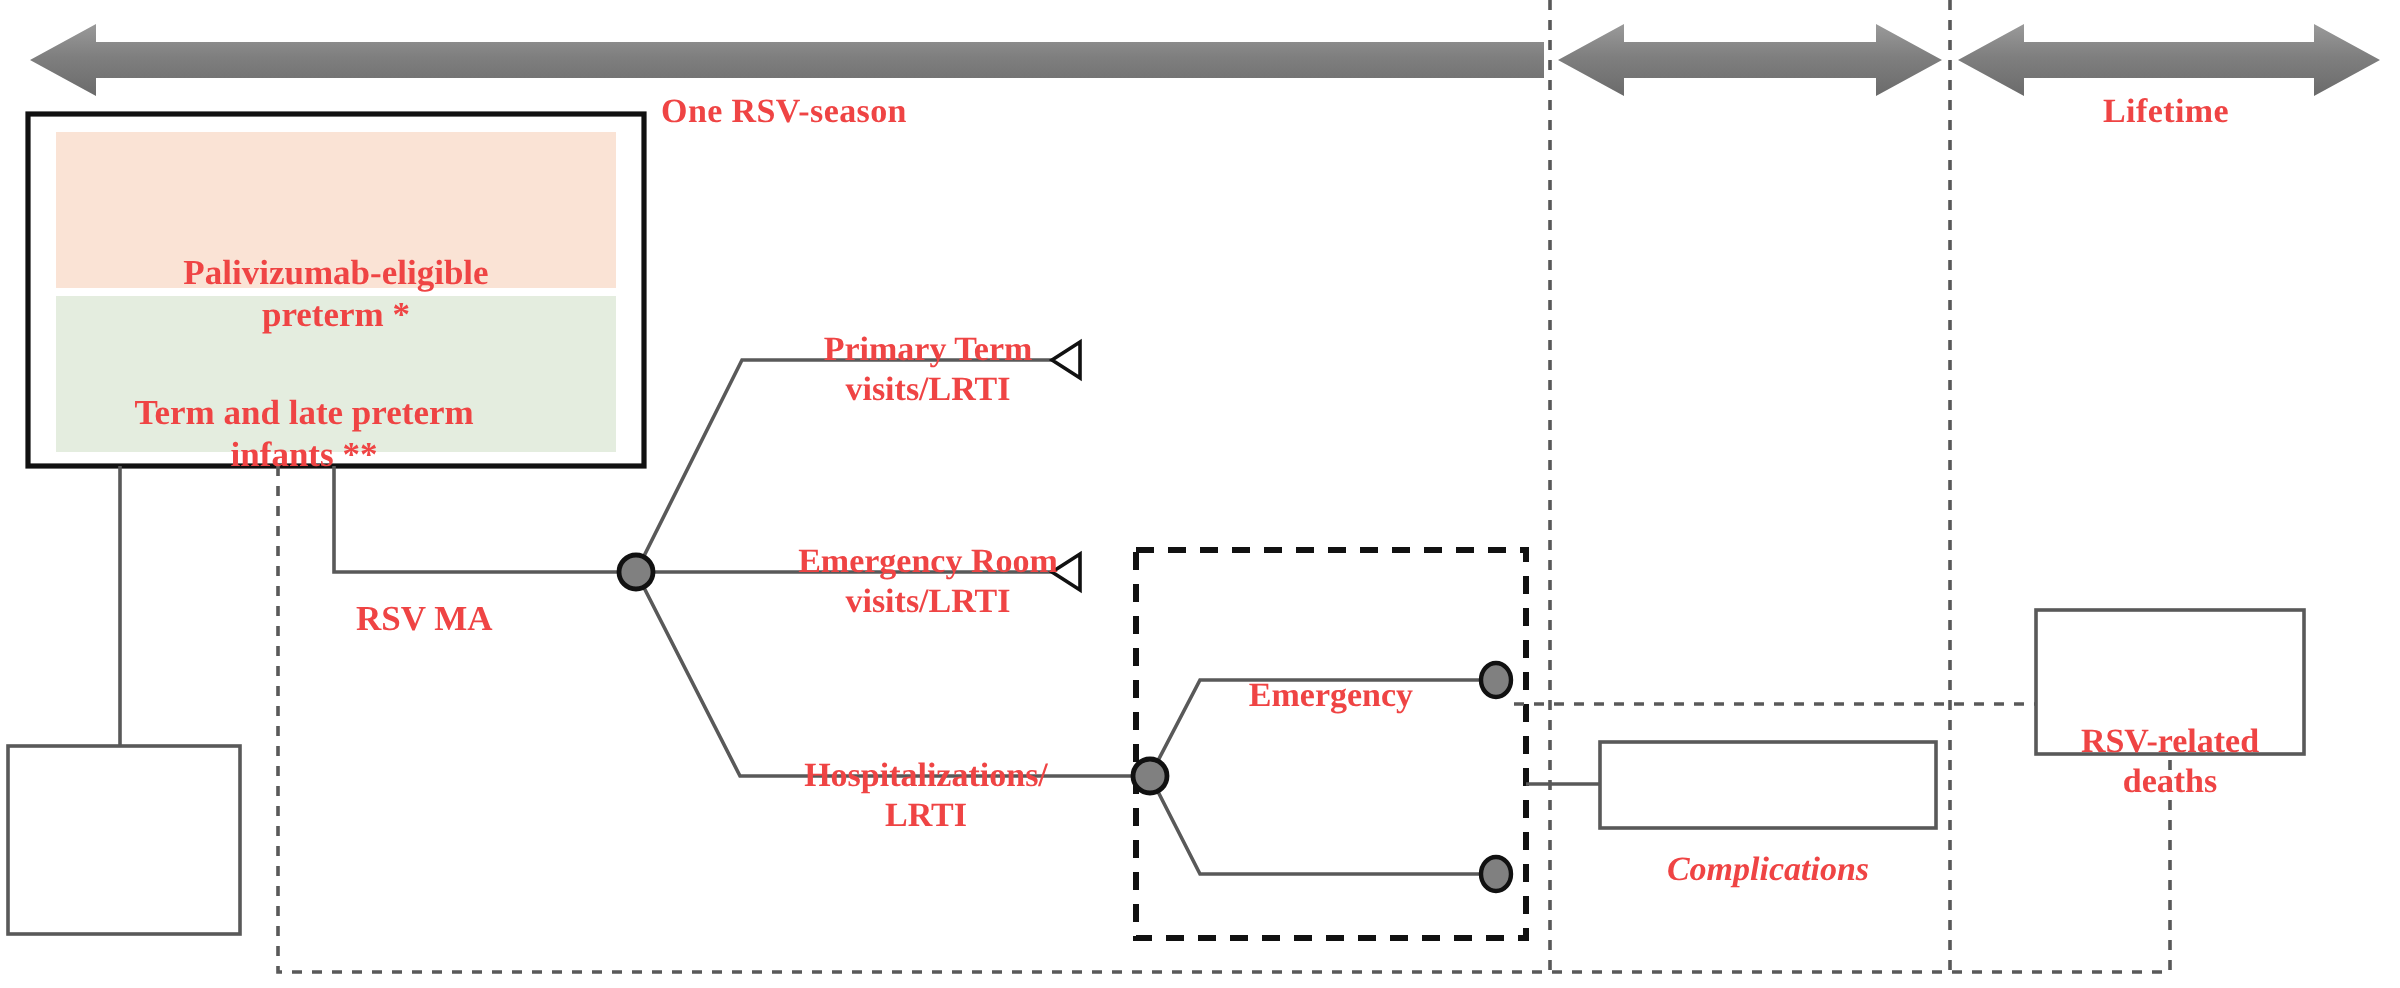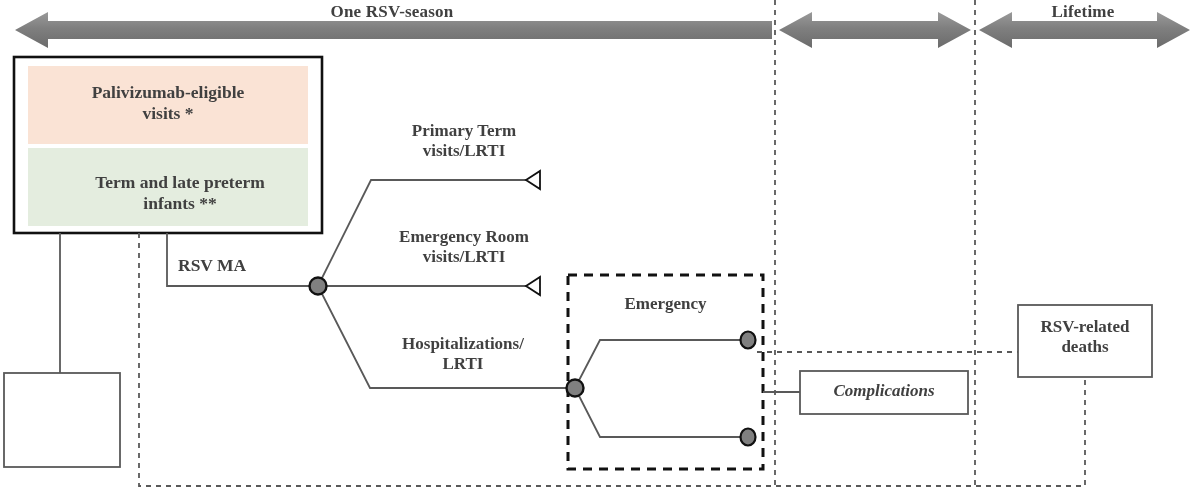--- a/index.html
+++ b/index.html
@@ -1,21 +1,21 @@
 <!DOCTYPE html>
 <html><head>
 <meta charset="utf-8">
 <style>
   html,body{margin:0;padding:0;background:#ffffff;}
   body{width:1200px;height:494px;overflow:hidden;
        font-family:"Liberation Serif","DejaVu Serif",serif;}
   #stage{position:relative;width:1200px;height:494px;background:#fff;}
   svg{position:absolute;left:0;top:0;}
-  .lbl{position:absolute;text-align:center;font-weight:bold;color:#404040;
-       font-family:"Liberation Serif","DejaVu Serif",serif;line-height:1.18;}
+  .lbl{position:absolute;text-align:center;font-weight:bold;color:#ef4444;
+       font-family:"Liberation Serif","DejaVu Serif",serif;line-height:1.18;margin-top:44px;}
   .timeline-title{font-size:17px;letter-spacing:.2px;}
   .node-text{font-size:17px;}
   .branch-text{font-size:17.5px;}
   .box-text{font-size:17px;}
   .cohort-text{font-size:17.5px;}
 </style>
 </head>
 <body>
 
 <div id="stage">
@@ -74,22 +74,22 @@
 
     <polyline points="757,352 1018,352" fill="none" stroke="#595959" stroke-width="1.8" stroke-dasharray="5,5"></polyline>
 
     <polyline points="139,233 139,486 1085,486 1085,377" fill="none" stroke="#595959" stroke-width="1.8" stroke-dasharray="5,5"></polyline>
   </svg>
 
   <div class="lbl timeline-title" style="left:292px;top:2px;width:200px;">One RSV-season</div>
   <div class="lbl timeline-title" style="left:1013px;top:2px;width:140px;">Lifetime</div>
 
   <div class="lbl cohort-text" style="left:28px;top:82px;width:280px;white-space:pre-line;">Palivizumab-eligible
-visits *</div>
-  <div class="lbl cohort-text" style="left:28px;top:172px;width:248px;white-space:pre-line;padding-left:28px;">Term and late preterm
+preterm *</div>
+  <div class="lbl cohort-text" style="left:28px;top:152px;width:248px;white-space:pre-line;">Term and late preterm
 infants **</div>
 
 
   <div class="lbl branch-text" style="left:178px;top:255px;width:110px;text-align:left;">RSV MA</div>
 
   <div class="lbl node-text" style="left:384px;top:121px;width:160px;white-space:pre-line;">Primary Term
 visits/LRTI</div>
   <div class="lbl node-text" style="left:374px;top:227px;width:180px;white-space:pre-line;">Emergency Room
 visits/LRTI</div>
   <div class="lbl node-text" style="left:373px;top:334px;width:180px;white-space:pre-line;">Hospitalizations/

